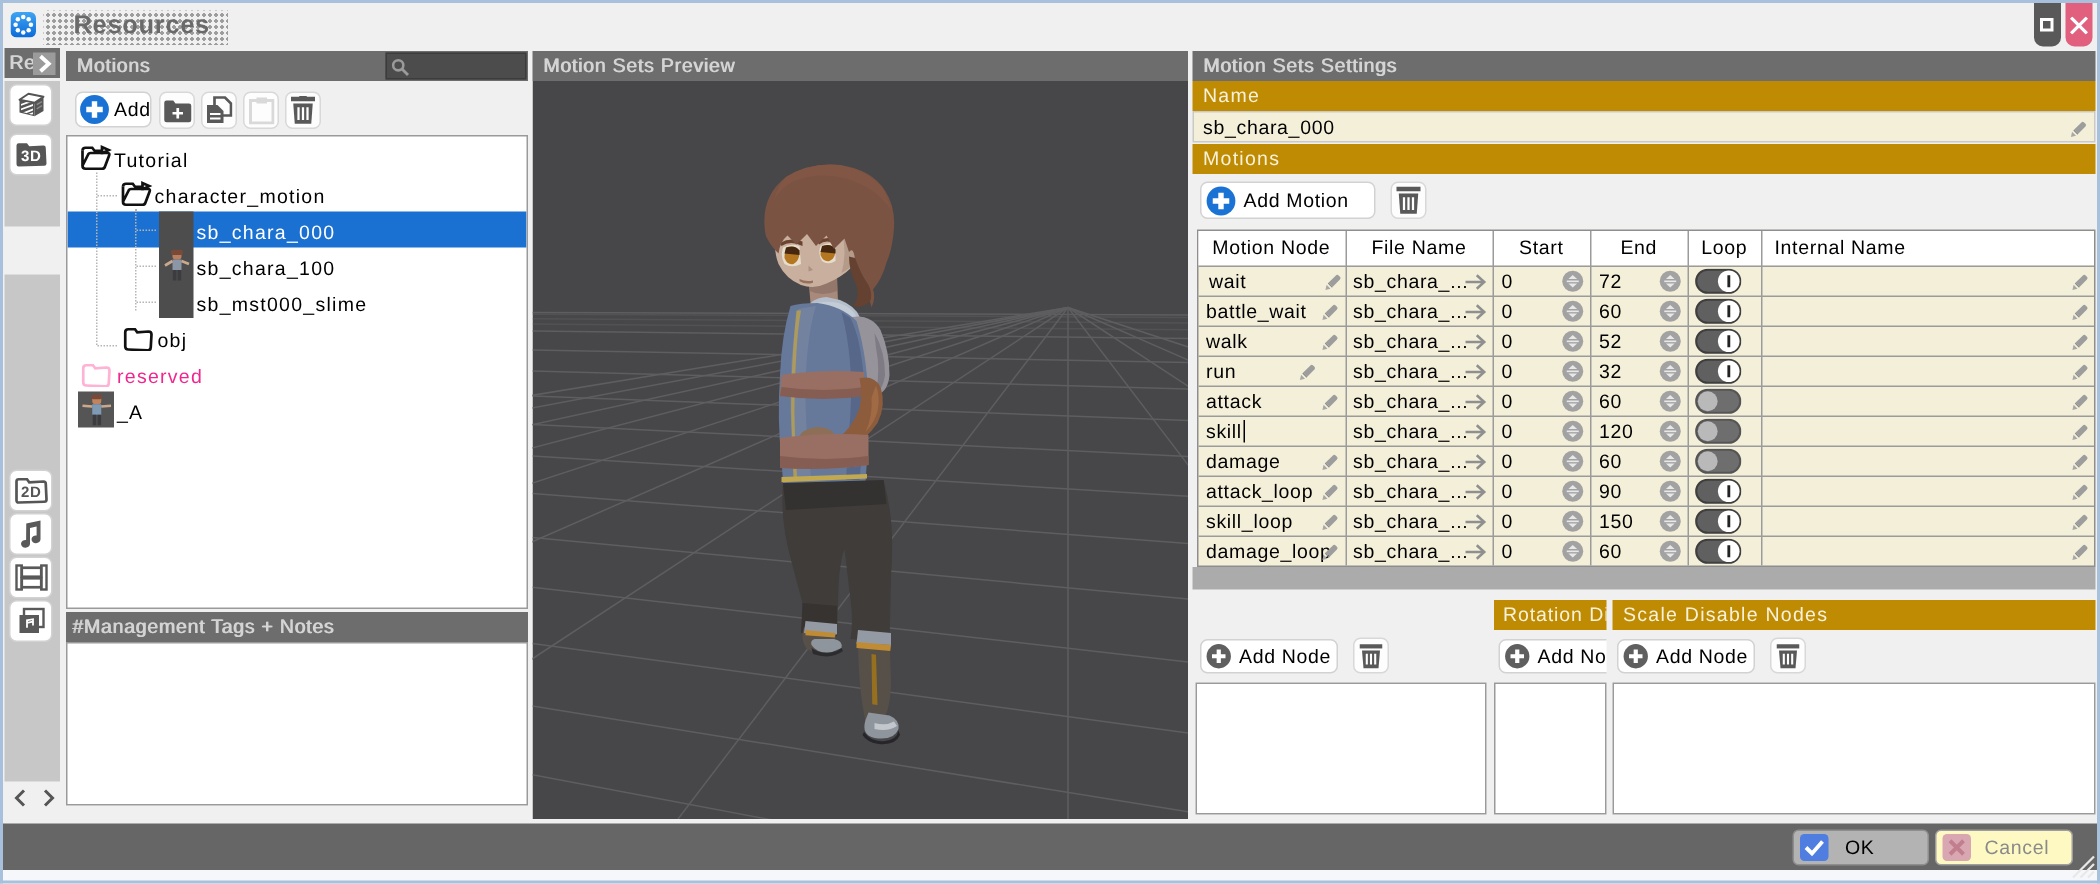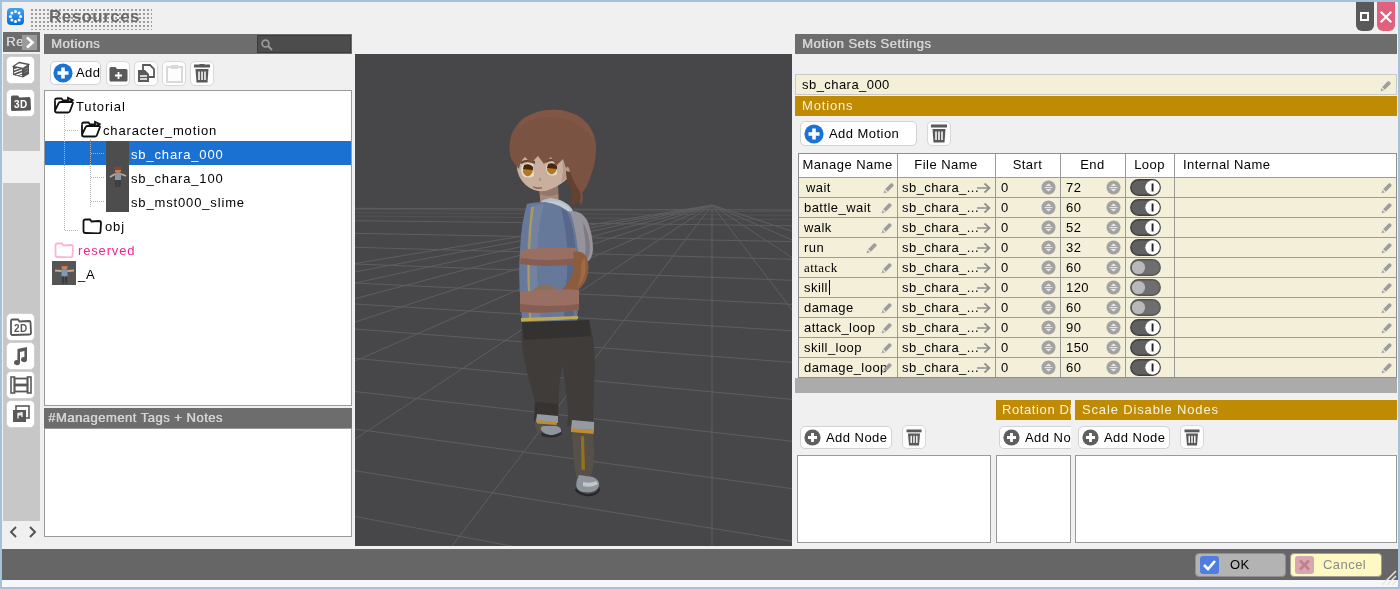--- a/index.html
+++ b/index.html
@@ -213,20 +213,21 @@
 <div class="abs" style="left:46px;top:86px;width:13px;height:1px;border-top:1px dotted #b5b5b5;"></div>
 <div class="abs" style="left:46px;top:110px;width:13px;height:1px;border-top:1px dotted #b5b5b5;"></div>
 <div class="abs" style="left:20px;top:139px;width:13px;height:1px;border-top:1px dotted #b5b5b5;"></div>
 </div>
 
   <div class="phead" style="left:0;top:374px;width:308px;padding-left:4px;">#Management Tags + Notes</div>
   <div class="abs" style="left:0;top:394px;width:308px;height:109px;background:#fff;border:1px solid #9a9a9a;"></div>
 </div>
 
 <div class="abs" id="preview" style="left:355px;top:34px;width:437px;height:512px;">
+  <div class="phead" style="left:0;top:0;width:437px;">Motion Sets Preview</div>
   <svg class="abs" style="left:0;top:20px;" width="437" height="492" viewBox="0 0 437 492" id="vpsvg">
     <rect x="0" y="0" width="437" height="492" fill="#47474a"></rect>
 <g stroke="#5e5e61" stroke-width="1">
           <line x1="0" y1="154.3" x2="437" y2="156.0"></line>
           <line x1="0" y1="166.7" x2="437" y2="171.7"></line>
           <line x1="0" y1="179.3" x2="437" y2="187.6"></line>
           <line x1="0" y1="193.3" x2="437" y2="205.3"></line>
           <line x1="0" y1="210.0" x2="437" y2="226.3"></line>
           <line x1="0" y1="229.0" x2="437" y2="250.3"></line>
           <line x1="0" y1="250.0" x2="437" y2="276.8"></line>
@@ -325,20 +326,21 @@
 <path d="M226 382 L229 382.5 L230 416 L226.5 415.5 Z" fill="#97701f"></path>
 <path d="M222 426 Q219 436 228 438 Q241 440 244 432 Q245 426 238 423 L224 421 Z" fill="#8f959d"></path>
 <path d="M228 428 Q236 430 241 427 L243 430 Q237 434 228 432 Z" fill="#c2c7cd"></path>
 <path d="M221 434 Q226 441 235 440 Q243 439 244 433 L245 436 Q242 443 231 442 Q223 441 220 436 Z" fill="#26262a"></path>
 </g>
   </svg>
 </div>
 
 <div class="abs" id="settings" style="left:795px;top:34px;width:602px;height:520px;">
   <div class="phead" style="left:0;top:0;width:602px;">Motion Sets Settings</div>
+  <div class="goldbar" style="left:0;top:20px;width:602px;">Name</div>
   <div class="abs" style="left:0;top:40px;width:602px;height:21px;background:#f4efd9;border:1px solid #c9c9c9;line-height:19px;padding-left:6px;">sb_chara_000<svg width="13" height="13" viewBox="0 0 13 13" style="position:absolute;right:4px;top:4px;">
           <path d="M3.8 7.4 L8.6 2.6 Q9.5 1.7 10.4 2.6 L11.3 3.5 Q12.2 4.4 11.3 5.3 L6.5 10.1 Z" fill="#9d9d9d"></path>
           <path d="M1.6 12.3 L2.4 8.9 L5 11.5 Z" fill="#a8a8a8"></path>
           <path d="M3.2 8 L6 10.8 L6.5 10.1 L3.8 7.4 Z" fill="#8a8a8a"></path>
         </svg></div>
   <div class="goldbar" style="left:0;top:62px;width:602px;">Motions</div>
 
   <div class="wbtn" style="left:5px;top:87px;width:117px;height:25px;"></div>
   <svg class="abs" style="left:9px;top:90px;" width="20" height="20" viewBox="0 0 20 20">
     <circle cx="10" cy="10" r="9.6" fill="#1a73d4"></circle>
@@ -349,21 +351,21 @@
     <svg width="18" height="19" viewBox="0 0 18 19">
           <rect x="1" y="0.5" width="16" height="3" fill="#595959"></rect>
           <path d="M2.5 5 L15.5 5 L14.5 18.5 L3.5 18.5 Z" fill="#595959"></path>
           <path d="M6 7.5 V16 M9 7.5 V16 M12 7.5 V16" stroke="#fff" stroke-width="1.5"></path>
         </svg>
   </div>
 
   <div class="abs" id="mtable" style="left:3px;top:119px;width:599px;height:225px;">
 <div class="abs" style="left:0;top:0;width:599px;height:225px;border:1px solid #8e8e8e;background:#f4efd9;"></div>
 <div class="abs" style="left:1px;top:1px;width:597px;height:23px;background:#fff;"></div>
-<div class="abs" style="left:0px;top:4px;width:99px;text-align:center;">Manage Name</div>
+<div class="abs" style="left:0px;top:4px;width:99px;text-align:center;">Motion Node</div>
 <div class="abs" style="left:99px;top:4px;width:98px;text-align:center;">File Name</div>
 <div class="abs" style="left:197px;top:4px;width:65px;text-align:center;">Start</div>
 <div class="abs" style="left:262px;top:4px;width:65px;text-align:center;">End</div>
 <div class="abs" style="left:327px;top:4px;width:49px;text-align:center;">Loop</div>
 <div class="abs" style="left:385px;top:4px;">Internal Name</div>
 <div class="abs" style="left:99px;top:1px;width:1px;height:223px;background:#9b9b9b;"></div>
 <div class="abs" style="left:197px;top:1px;width:1px;height:223px;background:#9b9b9b;"></div>
 <div class="abs" style="left:262px;top:1px;width:1px;height:223px;background:#9b9b9b;"></div>
 <div class="abs" style="left:327px;top:1px;width:1px;height:223px;background:#9b9b9b;"></div>
 <div class="abs" style="left:376px;top:1px;width:1px;height:223px;background:#9b9b9b;"></div>
@@ -493,21 +495,21 @@
           </svg>
         </div>
 <div class="abs" style="left:377px;top:85px;width:221px;height:19px;">
           <svg width="13" height="13" viewBox="0 0 13 13" style="position:absolute;right:3px;top:3px;">
             <path d="M3.8 7.4 L8.6 2.6 Q9.5 1.7 10.4 2.6 L11.3 3.5 Q12.2 4.4 11.3 5.3 L6.5 10.1 Z" fill="#9d9d9d"></path>
             <path d="M1.6 12.3 L2.4 8.9 L5 11.5 Z" fill="#a8a8a8"></path>
             <path d="M3.2 8 L6 10.8 L6.5 10.1 L3.8 7.4 Z" fill="#8a8a8a"></path>
           </svg>
         </div>
 <div class="abs" style="left:1px;top:104px;width:597px;height:1px;background:#9b9b9b;"></div>
-<div class="abs" style="left:1px;top:105px;width:97px;height:19px;line-height:19px;padding-left:5px;font-family:Liberation Serif, serif;">attack<svg width="13" height="13" viewBox="0 0 13 13" style="position:absolute;right:3px;top:3px;">
+<div class="abs" style="left:1px;top:105px;width:97px;height:19px;line-height:19px;padding-left:5px;">attack<svg width="13" height="13" viewBox="0 0 13 13" style="position:absolute;right:3px;top:3px;">
             <path d="M3.8 7.4 L8.6 2.6 Q9.5 1.7 10.4 2.6 L11.3 3.5 Q12.2 4.4 11.3 5.3 L6.5 10.1 Z" fill="#9d9d9d"></path>
             <path d="M1.6 12.3 L2.4 8.9 L5 11.5 Z" fill="#a8a8a8"></path>
             <path d="M3.2 8 L6 10.8 L6.5 10.1 L3.8 7.4 Z" fill="#8a8a8a"></path>
           </svg></div>
 <div class="abs" style="left:100px;top:105px;width:96px;height:19px;line-height:19px;padding-left:4px;">sb_chara_...<svg width="16" height="12" viewBox="0 0 16 12" style="position:absolute;right:2px;top:4px;">
             <path d="M1 6 L13 6 M8.5 1.5 L13.5 6 L8.5 10.5" fill="none" stroke="#8f8f8f" stroke-width="1.7"></path>
           </svg></div>
 <div class="abs" style="left:198px;top:105px;width:63px;height:19px;line-height:19px;padding-left:5px;">0<svg width="15" height="15" viewBox="0 0 15 15" style="position:absolute;right:3px;top:2px;">
             <circle cx="7.5" cy="7.5" r="7" fill="#a2a2a2"></circle>
             <path d="M4.6 6 L7.5 3.4 L10.4 6 Z M4.6 9 L7.5 11.6 L10.4 9 Z" fill="#e8e8e8"></path>

